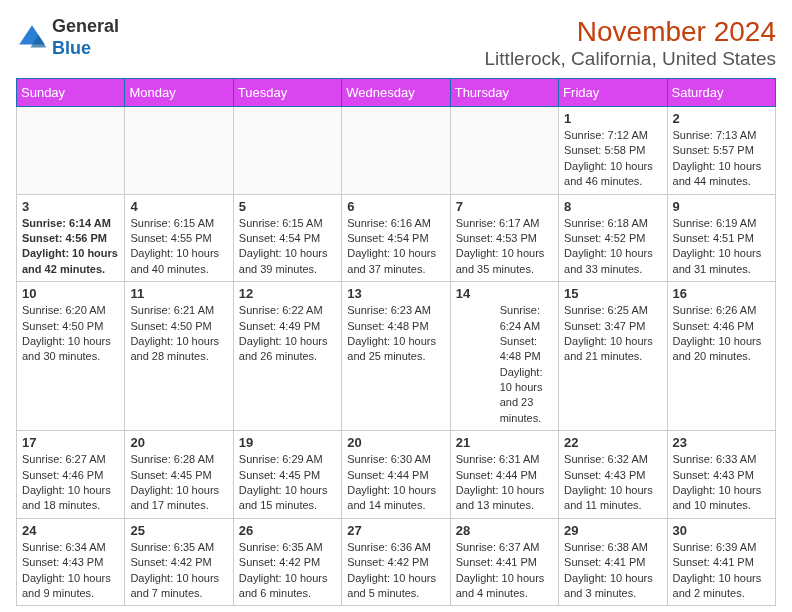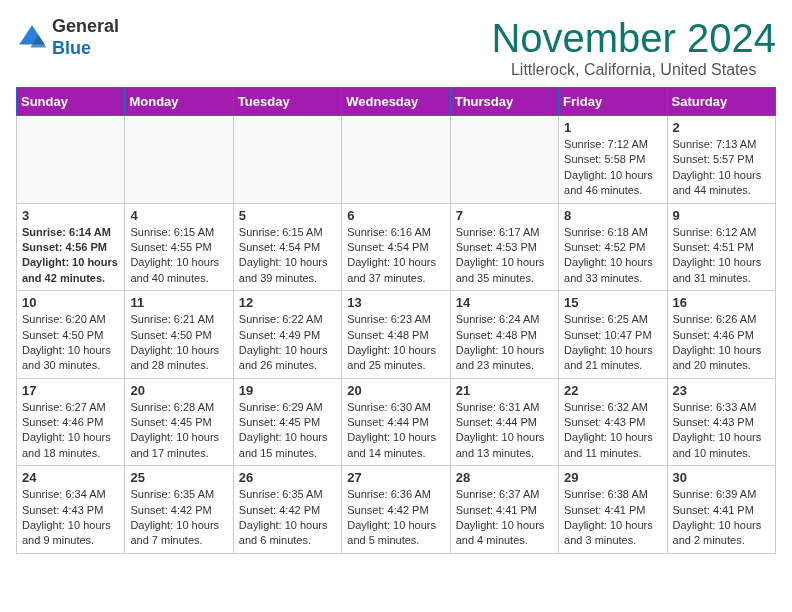--- a/index.html
+++ b/index.html
@@ -29,39 +29,39 @@
     .logo-general { color: #333; }
     .logo-blue { color: #1a6eb5; }
     .logo-icon {
       width: 32px;
       height: 32px;
     }
     .title-area {
       text-align: right;
     }
     .month-title {
-      font-size: 40px;
+      font-size: 28px;
       font-weight: normal;
-      color: #0f766e;
+      color: #c2410c;
     }
     .location {
-      font-size: 16px;
+      font-size: 19px;
       color: #555;
       text-align: center;
     }
     .calendar {
       width: 100%;
       border-collapse: collapse;
       border: 1px solid #ccc;
     }
     .calendar th {
-      background: #a21caf;
+      background: #d946ef;
       color: #fff;
       font-size: 13px;
-      font-weight: bold;
+      font-weight: normal;
       padding: 6px 4px;
       text-align: left;
       border: 1px solid #1a6eb5;
     }
     .calendar td {
       vertical-align: top;
       border: 1px solid #ccc;
       padding: 4px 5px;
       width: calc(100% / 7);
       min-height: 80px;
@@ -175,21 +175,21 @@
         </td>
         <td>
           <div class="day-number">8</div>
           <div class="day-info" style="white-space: pre-line;">Sunrise: 6:18 AM
 Sunset: 4:52 PM
 Daylight: 10 hours
 and 33 minutes.</div>
         </td>
         <td>
           <div class="day-number">9</div>
-          <div class="day-info" style="white-space: pre-line;">Sunrise: 6:12 AM
+          <div class="day-info" style="white-space: pre-line;">Sunrise: 6:19 AM
 Sunset: 4:51 PM
 Daylight: 10 hours
 and 31 minutes.</div>
         </td>
       </tr>
       <tr>
         <td>
           <div class="day-number">10</div>
           <div class="day-info" style="white-space: pre-line;">Sunrise: 6:20 AM
 Sunset: 4:50 PM
@@ -212,29 +212,29 @@
         </td>
         <td>
           <div class="day-number">13</div>
           <div class="day-info" style="white-space: pre-line;">Sunrise: 6:23 AM
 Sunset: 4:48 PM
 Daylight: 10 hours
 and 25 minutes.</div>
         </td>
         <td>
           <div class="day-number">14</div>
-          <div class="day-info" style="white-space: pre-line;">Sunrise: 6:24 AM
+          <div class="day-info" style="white-space: pre-line; margin-left: 44px;">Sunrise: 6:24 AM
 Sunset: 4:48 PM
 Daylight: 10 hours
 and 23 minutes.</div>
         </td>
         <td>
           <div class="day-number">15</div>
           <div class="day-info" style="white-space: pre-line;">Sunrise: 6:25 AM
-Sunset: 10:47 PM
+Sunset: 3:47 PM
 Daylight: 10 hours
 and 21 minutes.</div>
         </td>
         <td>
           <div class="day-number">16</div>
           <div class="day-info" style="white-space: pre-line;">Sunrise: 6:26 AM
 Sunset: 4:46 PM
 Daylight: 10 hours
 and 20 minutes.</div>
         </td>

